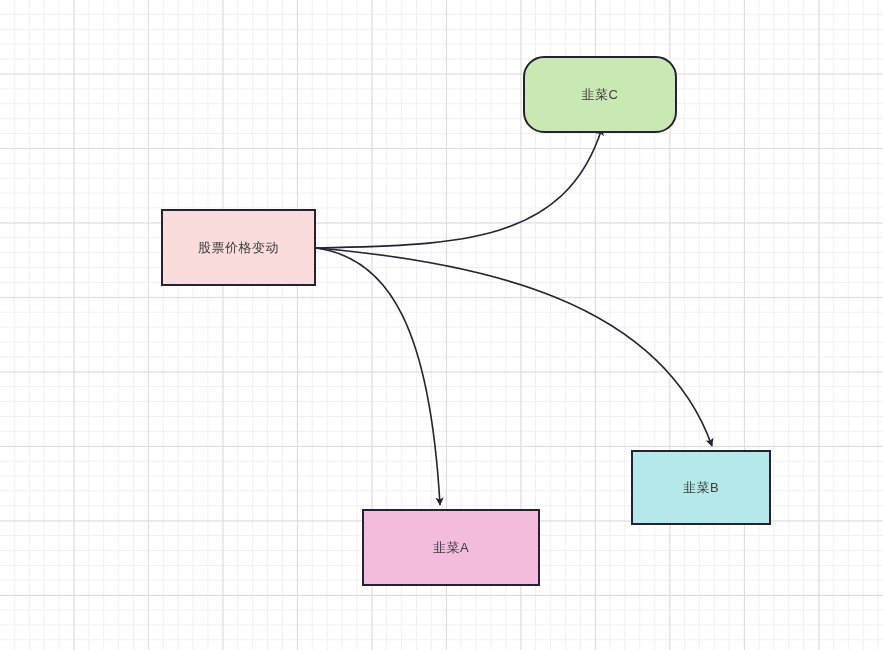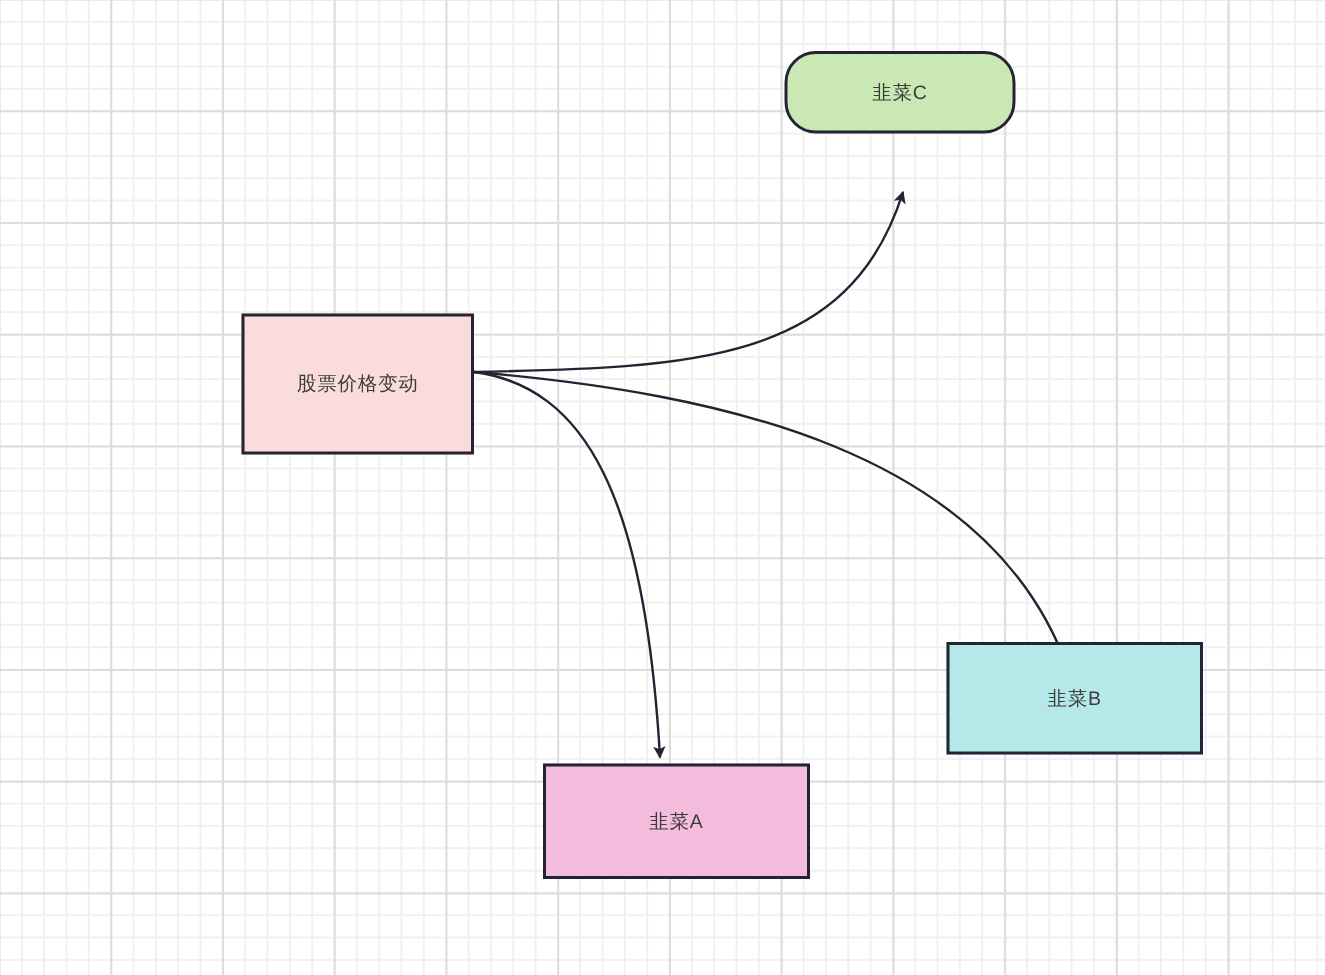--- a/index.html
+++ b/index.html
@@ -67,29 +67,29 @@
       </marker>
     </defs>
 
     <path class="edge" fill="none" stroke="#232333" stroke-width="1.6" marker-end="url(#arrow)" d="M 316 248 C 460 245, 566 243, 602 128"></path>
 
     <path class="edge" fill="none" stroke="#232333" stroke-width="1.6" marker-end="url(#arrow)" d="M 316 248 C 480 262, 660 300, 712 446"></path>
 
     <path class="edge" fill="none" stroke="#232333" stroke-width="1.6" marker-end="url(#arrow)" d="M 316 248 C 390 258, 430 330, 440 505"></path>
   </svg>
 
-  <div class="node" style="left: 161px; top: 209px; width: 155px; height: 94px; background: rgb(249, 220, 219); border-color: rgb(35, 35, 51); color: rgb(60, 60, 60);">
+  <div class="node" style="left: 161px; top: 209px; width: 155px; height: 77px; background: rgb(249, 220, 219); border-color: rgb(35, 35, 51); color: rgb(60, 60, 60);">
     <span class="node-label">股票价格变动</span>
   </div>
 
-  <div class="node" style="left: 523px; top: 34px; width: 154px; height: 55px; background: rgb(201, 232, 179); border-color: rgb(35, 35, 51); color: rgb(60, 60, 60); border-radius: 21px;">
+  <div class="node" style="left: 523px; top: 56px; width: 154px; height: 77px; background: rgb(201, 232, 179); border-color: rgb(35, 35, 51); color: rgb(60, 60, 60); border-radius: 21px;">
     <span class="node-label">韭菜C</span>
   </div>
 
-  <div class="node" style="left: 631px; top: 428px; width: 171px; height: 75px; background: rgb(181, 232, 232); border-color: rgb(35, 35, 51); color: rgb(60, 60, 60);">
+  <div class="node" style="left: 631px; top: 450px; width: 140px; height: 75px; background: rgb(181, 232, 232); border-color: rgb(35, 35, 51); color: rgb(60, 60, 60);">
     <span class="node-label">韭菜B</span>
   </div>
 
   <div class="node" style="left: 362px; top: 509px; width: 178px; height: 77px; background: rgb(243, 188, 221); border-color: rgb(35, 35, 51); color: rgb(60, 60, 60);">
     <span class="node-label">韭菜A</span>
   </div>
 
 </div>
 
 </body></html>

